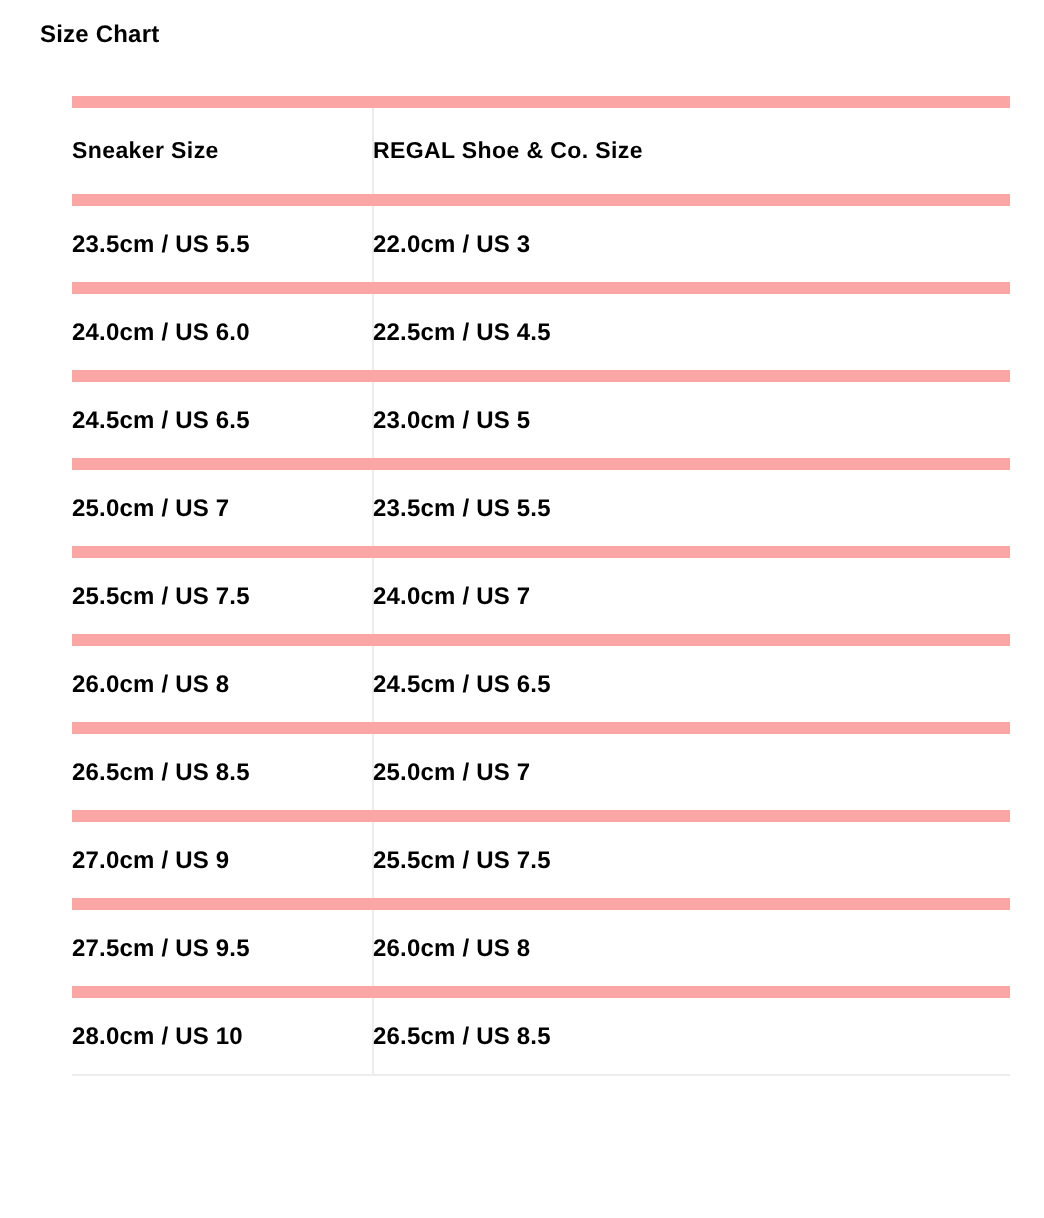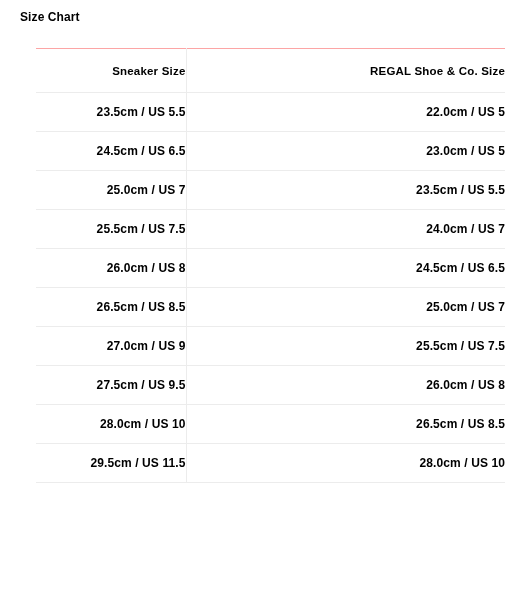--- a/index.html
+++ b/index.html
@@ -41,23 +41,23 @@
     width: 469px;
     border-collapse: collapse;
     table-layout: fixed;
     background: #ffffff;
   }
   table.size-table col.col-sneaker { width: 150px; }
   table.size-table col.col-regal { width: 319px; }
 
   table.size-table th,
   table.size-table td {
-    border-top: 1px solid #fca5a5;
+    border-top: 6px solid #fca5a5;
     border-bottom: 1px solid #ececec;
-    text-align: right;
+    text-align: left;
     vertical-align: middle;
     font-weight: bold;
     color: #000000;
     background: #ffffff;
     padding: 0;
   }
   
   table.size-table th.c1,
   table.size-table td.c1 {
     border-right: 1px solid #ececec;
@@ -88,21 +88,25 @@
       </colgroup>
       <thead>
         <tr>
           <th class="c1">Sneaker Size</th>
           <th class="c2">REGAL Shoe &amp; Co. Size</th>
         </tr>
       </thead>
       <tbody id="table-body">
           <tr>
             <td class="c1">23.5cm / US 5.5</td>
-            <td class="c2">22.0cm / US 5</td>
+            <td class="c2">22.0cm / US 3</td>
+          </tr>
+          <tr>
+            <td class="c1">24.0cm / US 6.0</td>
+            <td class="c2">22.5cm / US 4.5</td>
           </tr>
           <tr>
             <td class="c1">24.5cm / US 6.5</td>
             <td class="c2">23.0cm / US 5</td>
           </tr>
           <tr>
             <td class="c1">25.0cm / US 7</td>
             <td class="c2">23.5cm / US 5.5</td>
           </tr>
           <tr>
@@ -122,21 +126,17 @@
             <td class="c2">25.5cm / US 7.5</td>
           </tr>
           <tr>
             <td class="c1">27.5cm / US 9.5</td>
             <td class="c2">26.0cm / US 8</td>
           </tr>
           <tr>
             <td class="c1">28.0cm / US 10</td>
             <td class="c2">26.5cm / US 8.5</td>
           </tr>
-          <tr>
-            <td class="c1">29.5cm / US 11.5</td>
-            <td class="c2">28.0cm / US 10</td>
-          </tr>
         </tbody>
     </table>
   </div>
 
 </div>
 
 </body></html>

